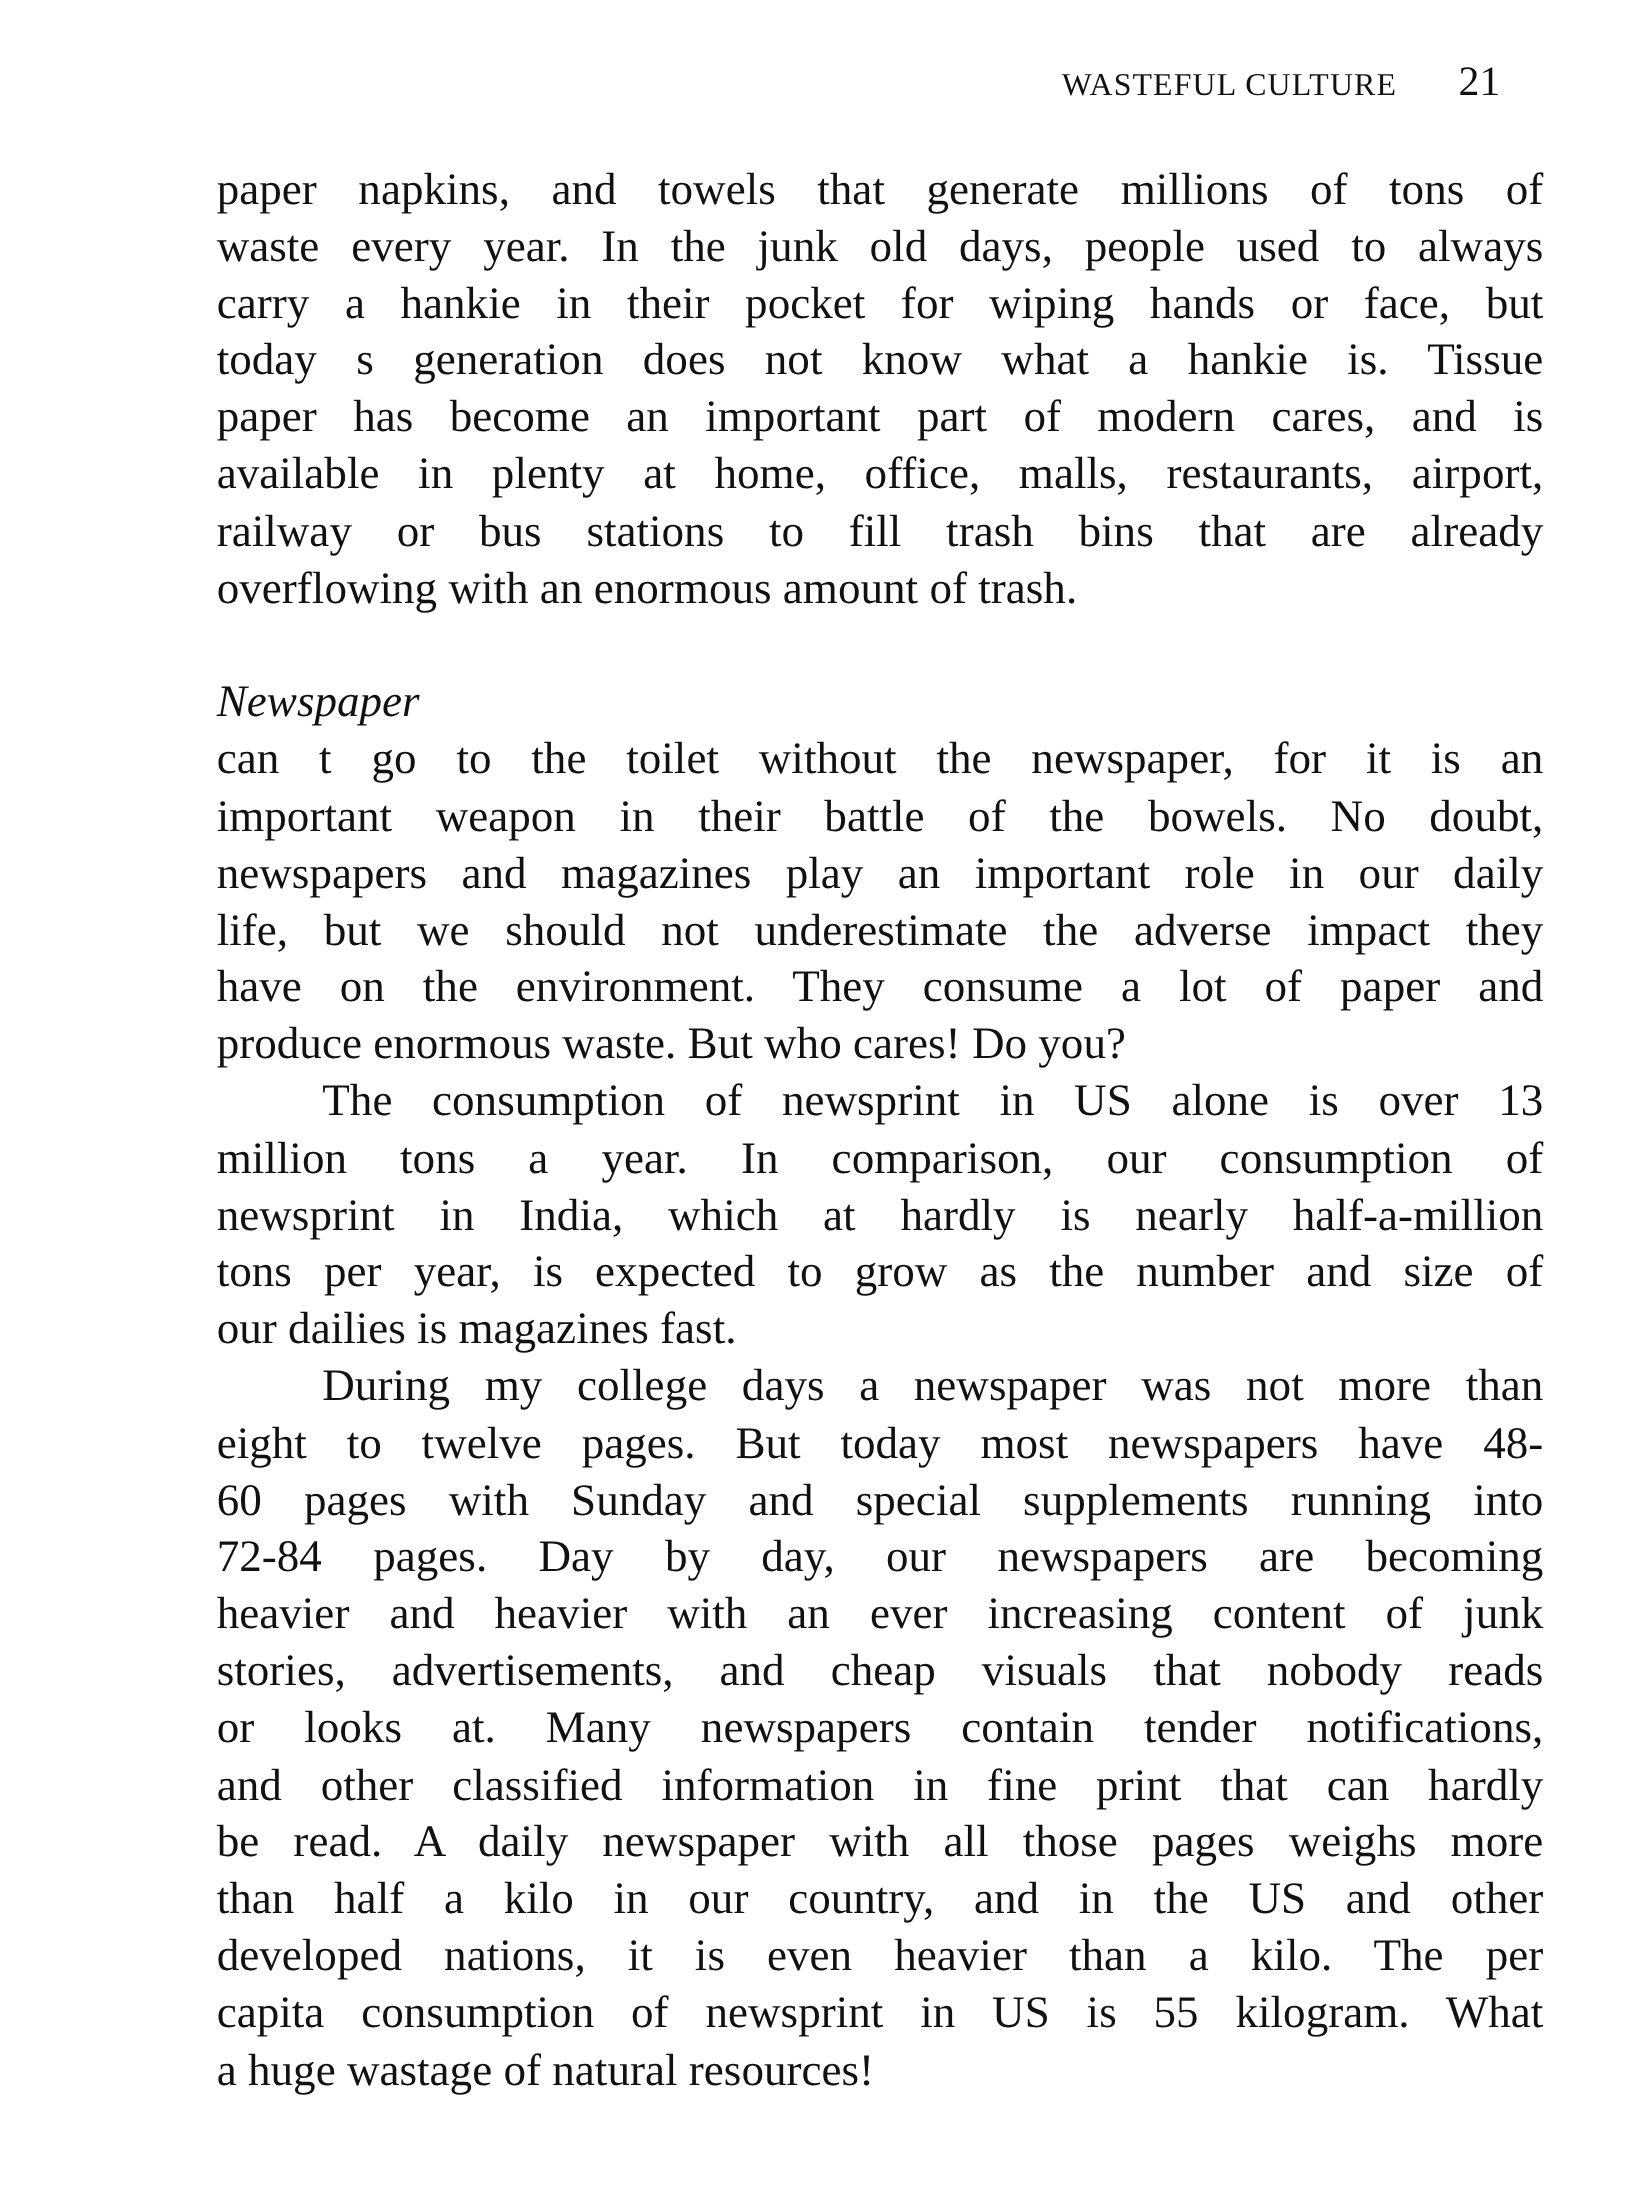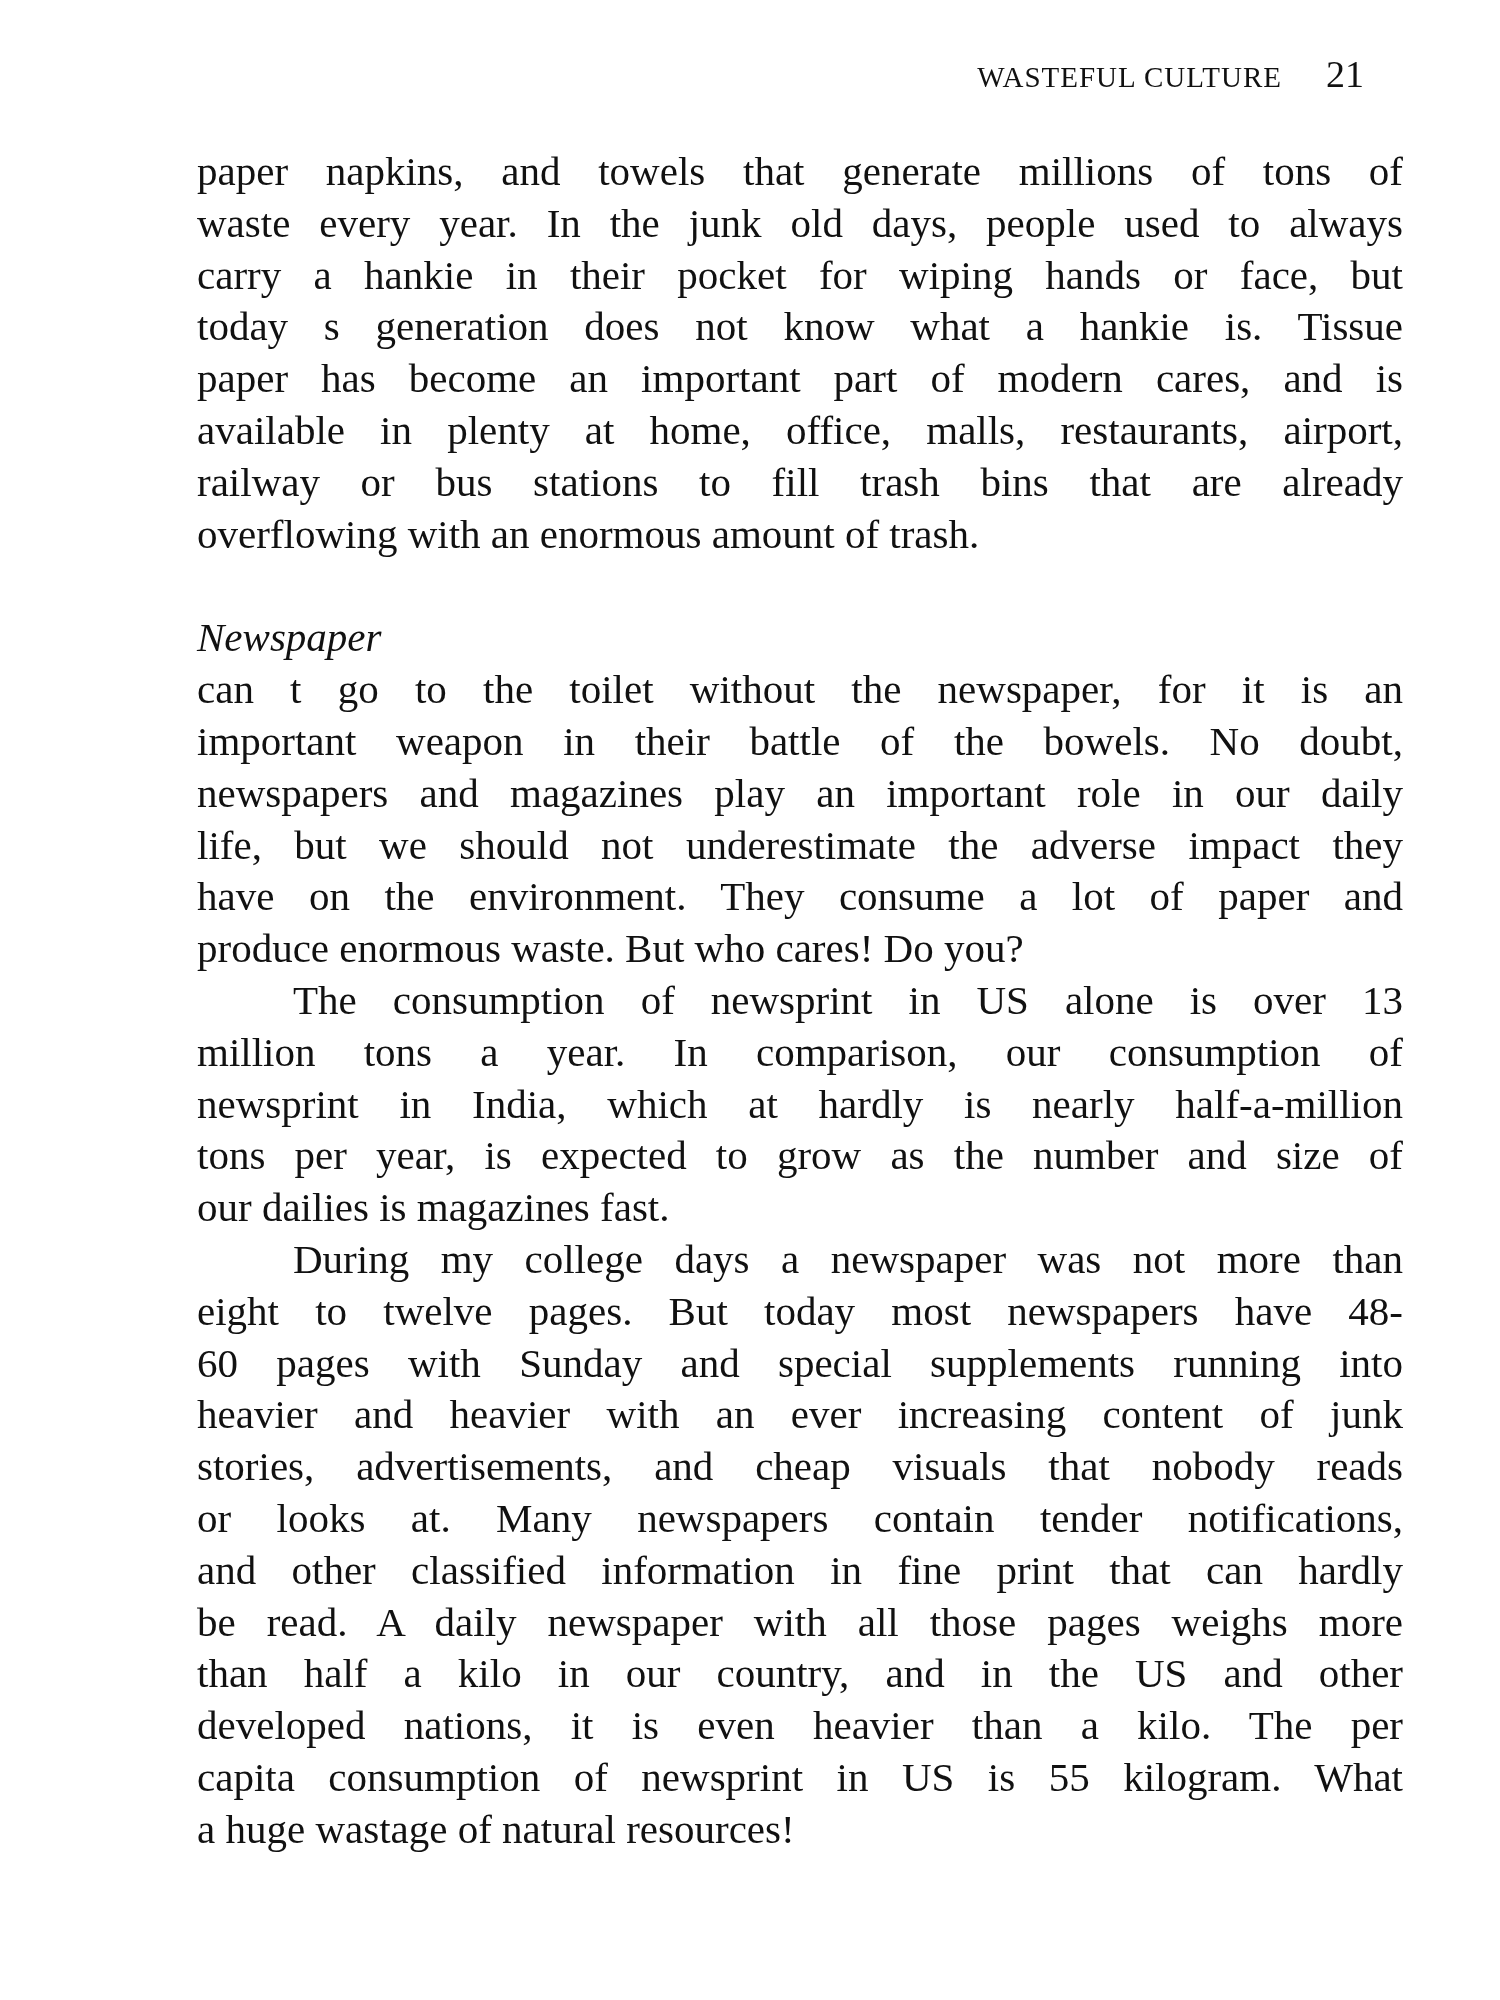--- a/index.html
+++ b/index.html
@@ -2,21 +2,21 @@
 <html><head>
   <meta charset="utf-8">
   <style>
     html, body { margin: 0; padding: 0; background: #ffffff; }
     body { width: 1500px; height: 2000px; position: relative; overflow: hidden; color: #111; }
     .page { position: absolute; left: 0; top: 0; width: 1500px; height: 2000px; background: #fff; }
     .running-head {
       position: absolute; top: 52px; right: 136px;
       font-family: "Liberation Serif", serif;
       font-size: 29px; letter-spacing: 1px; color: #111;
-      display: flex; align-items: baseline; gap: 44px;
+      display: flex; align-items: baseline; gap: 56px;
     }
     .running-head .folio { font-size: 38px; letter-spacing: 0; }
     .body-text {
       position: absolute; left: 158px; top: 146px; width: 1206px;
       font-family: "Liberation Serif", serif;
       font-size: 41px; line-height: 51.8px; color: #111;
       text-align: justify;
       margin-left: 39px;
     }
     .body-text p { margin: 0; text-align: justify; }
@@ -66,20 +66,21 @@
       <span class="line">million tons a year. In comparison, our consumption of</span>
       <span class="line">newsprint in India, which at hardly is nearly half-a-million</span>
       <span class="line">tons per year, is expected to grow as the number and size of</span>
       <span class="line last">our dailies is magazines fast.</span>
     </p>
 
     <p>
       <span class="line" style="padding-left:96px">During my college days a newspaper was not more than</span>
       <span class="line">eight to twelve pages. But today most newspapers have 48-</span>
       <span class="line">60 pages with Sunday and special supplements running into</span>
+      <span class="line">72-84 pages. Day by day, our newspapers are becoming</span>
       <span class="line">heavier and heavier with an ever increasing content of junk</span>
       <span class="line">stories, advertisements, and cheap visuals that nobody reads</span>
       <span class="line">or looks at. Many newspapers contain tender notifications,</span>
       <span class="line">and other classified information in fine print that can hardly</span>
       <span class="line">be read. A daily newspaper with all those pages weighs more</span>
       <span class="line">than half a kilo in our country, and in the US and other</span>
       <span class="line">developed nations, it is even heavier than a kilo. The per</span>
       <span class="line">capita consumption of newsprint in US is 55 kilogram. What</span>
       <span class="line last">a huge wastage of natural resources!</span>
     </p>

